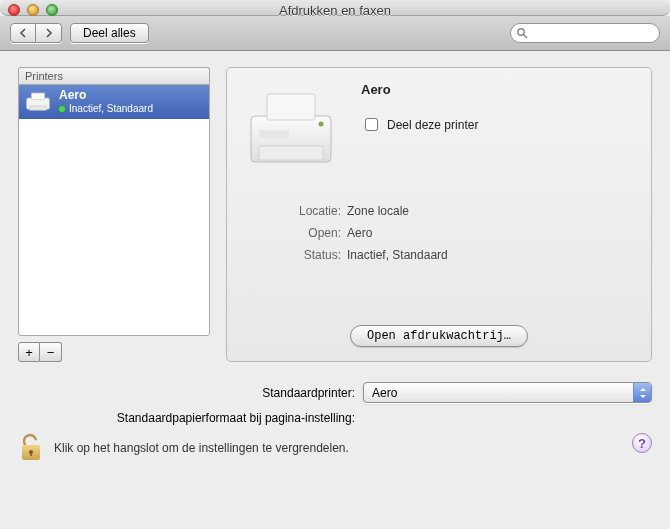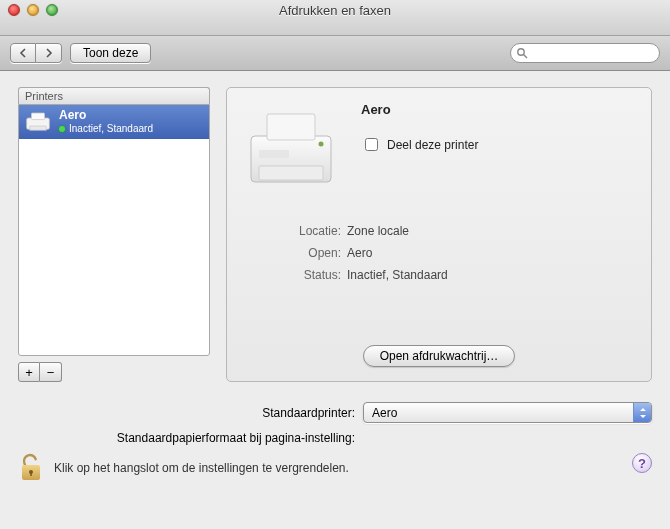--- a/index.html
+++ b/index.html
@@ -7,25 +7,26 @@
   body {
     font-family: "Lucida Grande", "Helvetica Neue", Arial, sans-serif;
     font-size: 11px;
     background: #ededed;
     width: 670px;
     height: 529px;
     overflow: hidden;
     user-select: none;
   }
   .titlebar {
-    height: 36px;
+    height: 16px;
     background: linear-gradient(#e8e8e8, #cfcfcf);
     border-bottom: 1px solid #a0a0a0;
     position: relative;
     text-align: center;
+    border-radius: 10px;
   }
   .titlebar .title {
     line-height: 22px;
     font-size: 13px;
     color: #3a3a3a;
     text-shadow: 0 1px 0 #fff;
   }
   .traffic {
     position: absolute; left: 8px; top: 4px; display: flex; gap: 7px;
   }
@@ -167,20 +168,21 @@
   .rndbtn {
     height:22px;
     padding: 0 16px;
     border-radius: 11px;
     background: linear-gradient(#fefefe,#dedede);
     border:1px solid #8f8f8f;
     font-size:12px;
     line-height:20px;
     box-shadow: 0 1px 1px rgba(0,0,0,.15);
     cursor:default;
+    font-family:Liberation Mono, monospace;
   }
 
   .dropdowns {
     margin-top: 20px;
   }
   .drow {
     display:flex; align-items:center; margin-bottom:8px;
   }
   .drow .dlabel {
     width: 345px; text-align:right; padding-right:8px; font-size:12px; color:#000000;
@@ -242,21 +244,21 @@
       <svg width="8" height="10" viewBox="0 0 8 10">
           <path d="M6 1 L2 5 L6 9" fill="none" stroke="#555" stroke-width="1.6"></path>
         </svg>
     </div>
     <div class="navbtn">
       <svg width="8" height="10" viewBox="0 0 8 10">
           <path d="M2 1 L6 5 L2 9" fill="none" stroke="#555" stroke-width="1.6"></path>
         </svg>
     </div>
   </div>
-  <div class="btn">Toon deze</div>
+  <div class="btn">Deel alles</div>
   <div class="spacer"></div>
   <div class="searchwrap">
     <svg width="12" height="12" viewBox="0 0 12 12">
         <circle cx="5" cy="5" r="3.2" fill="none" stroke="#888" stroke-width="1.4"></circle>
         <line x1="7.5" y1="7.5" x2="11" y2="11" stroke="#888" stroke-width="1.4"></line>
       </svg>
     <input class="search" type="text" placeholder="" style="">
   </div>
 </div>
 

